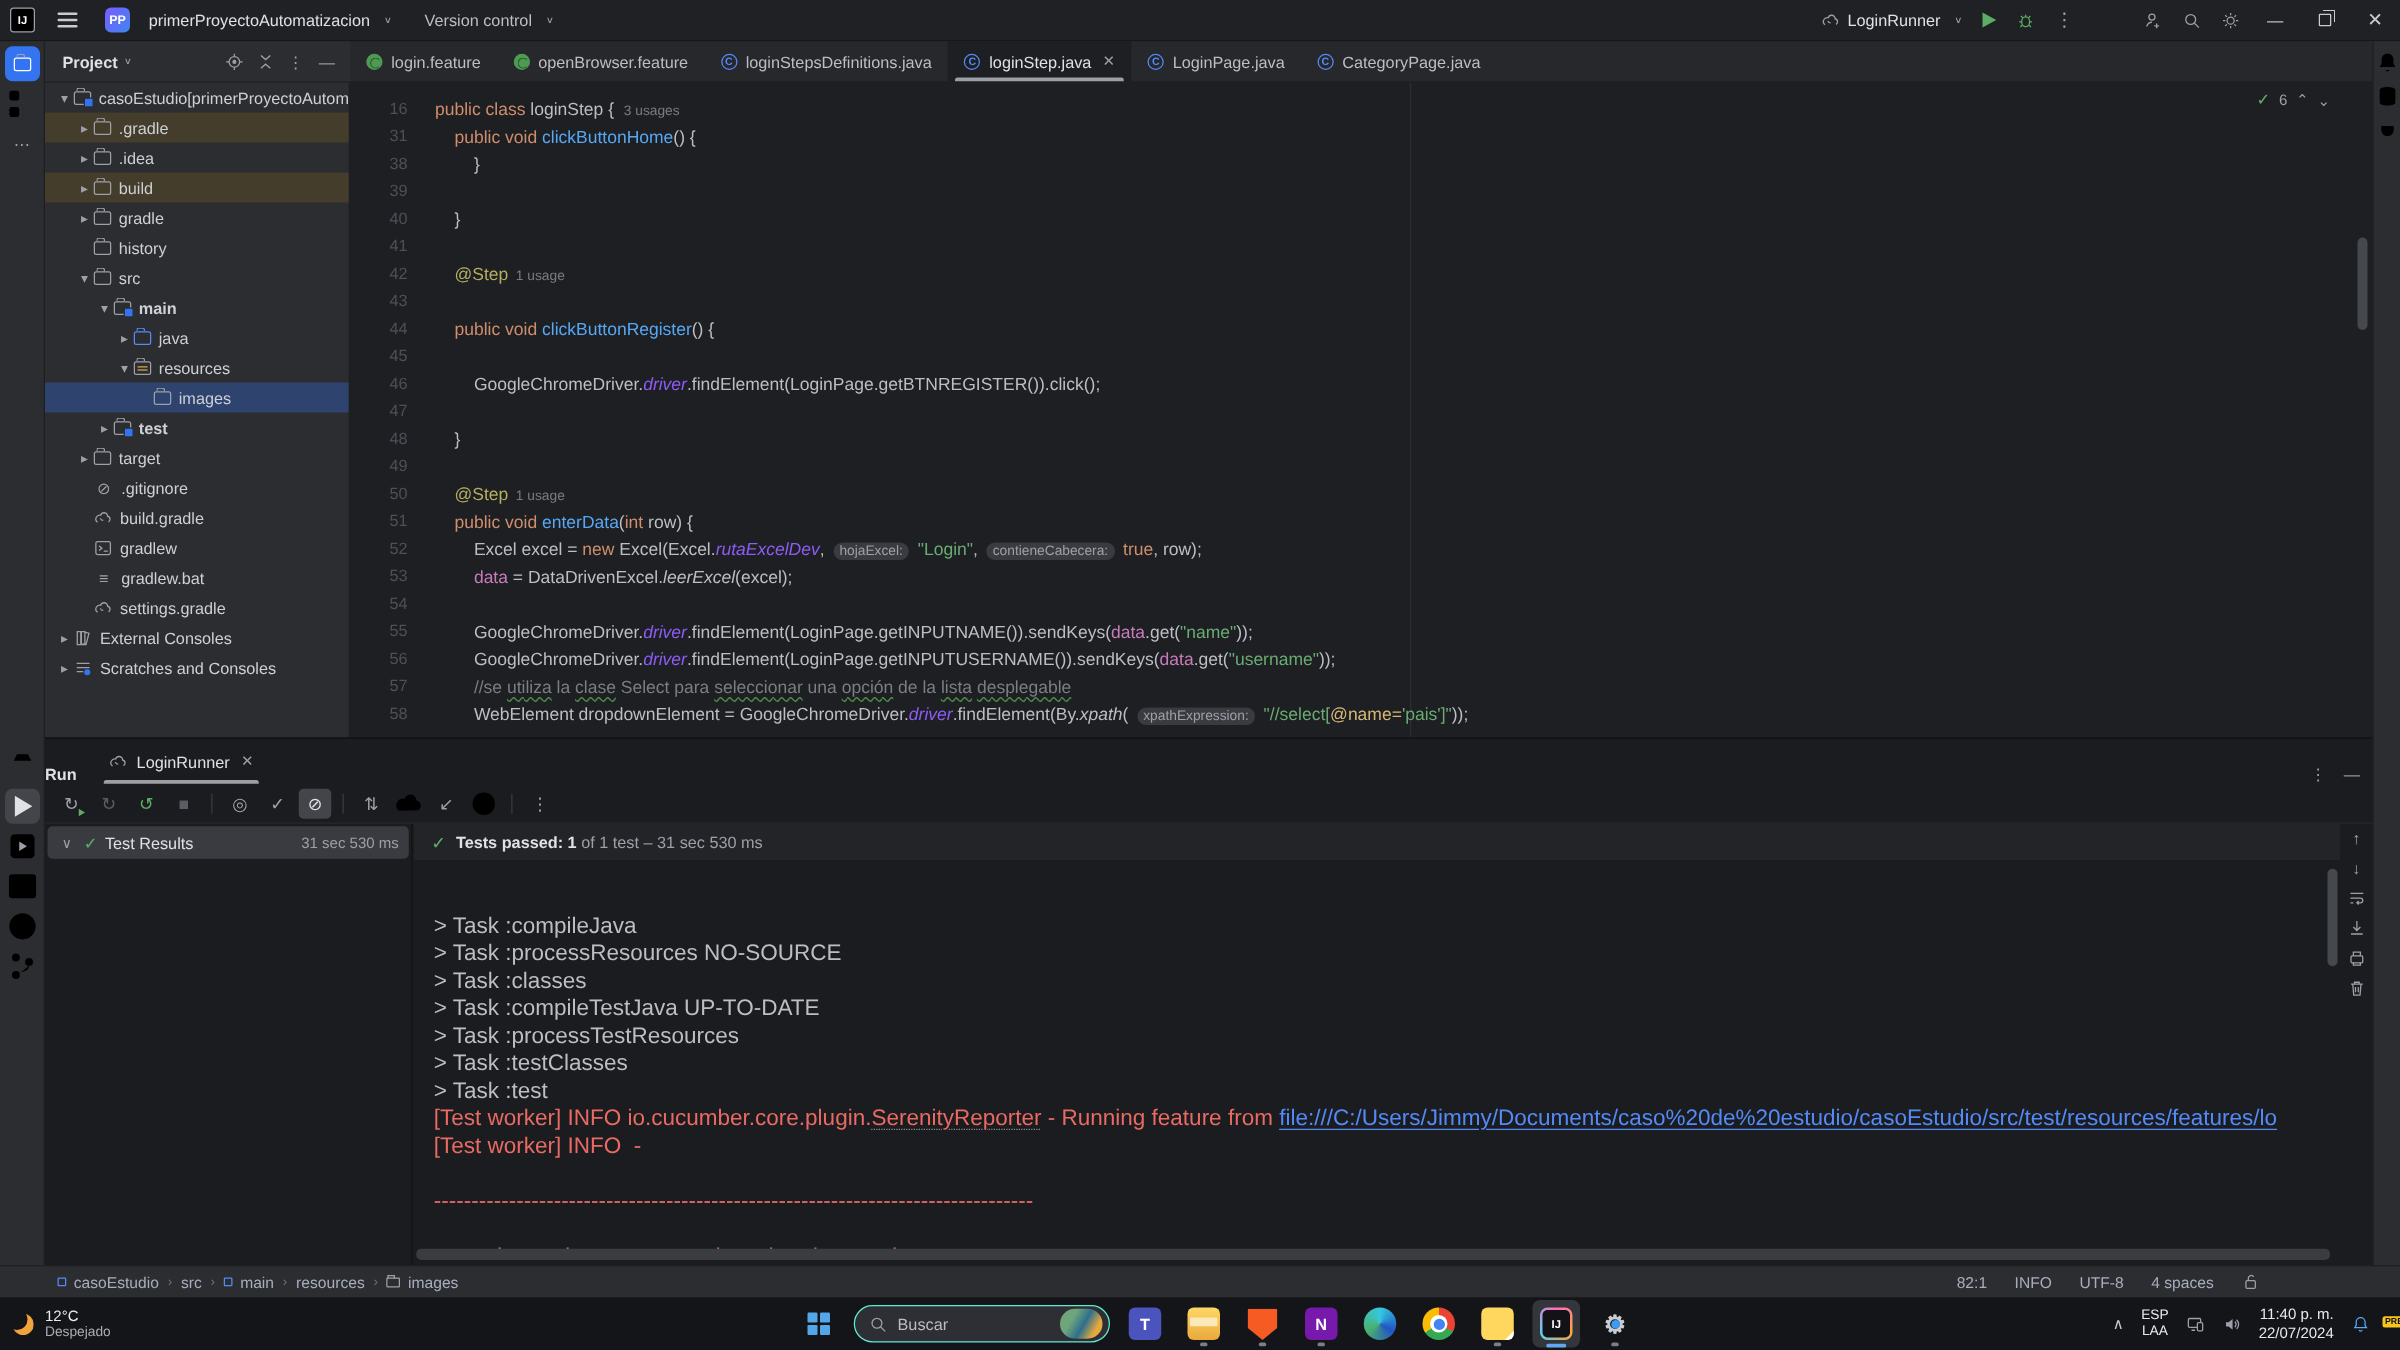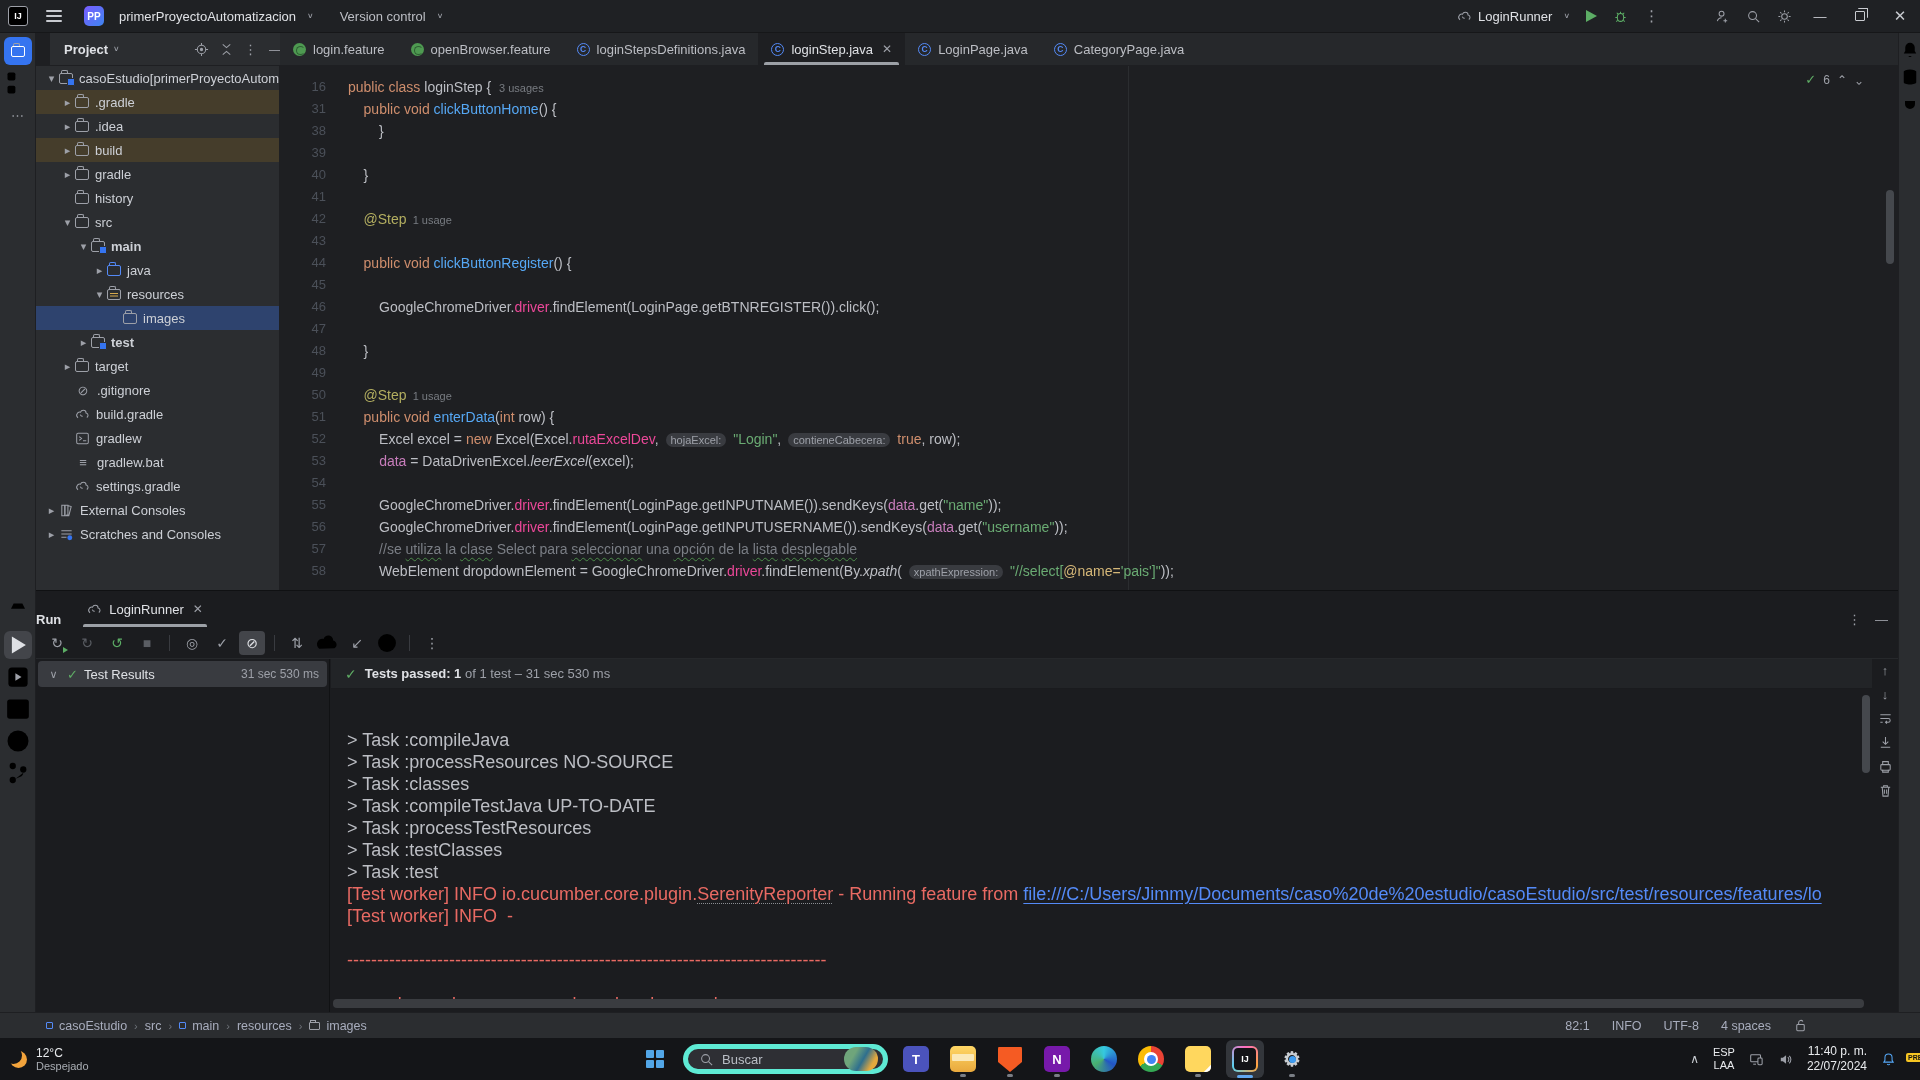--- a/index.html
+++ b/index.html
@@ -20,21 +20,21 @@
   .pp{width:20px;height:20px;border-radius:5px;background:linear-gradient(135deg,#7A5CFF,#3E86F0);color:#fff;font-size:10px;font-weight:bold;display:flex;align-items:center;justify-content:center;margin:0 7px 0 22px}
   .tbtext{color:#DFE1E5}
   .chev{font-size:9px;color:#9DA0A8;margin-left:5px;transform:scaleY(.8)}
   .tb-group{display:flex;align-items:center;gap:6px;padding:0 8px;height:26px;border-radius:5px;cursor:default}
   .tri-play{width:0;height:0;border-left:11px solid #5CAD65;border-top:6.5px solid transparent;border-bottom:6.5px solid transparent}
   .winbtn{width:40px;height:33px;display:flex;align-items:center;justify-content:center;color:#C8CBD0}
   .restore{width:10px;height:10px;border:1.2px solid #C8CBD0;border-radius:1px;position:relative}
   .restore::before{content:'';position:absolute;left:2px;top:-4px;width:9px;height:9px;border:1.2px solid #C8CBD0;border-left:none;border-bottom:none;border-radius:1px}
 
   
-  #panelheader{left:50px;top:33px;width:244px;height:33px;background:#2B2D30;display:flex;align-items:center;border-bottom:1px solid #1E1F22}
+  #panelheader{left:36px;top:33px;width:244px;height:33px;background:#2B2D30;display:flex;align-items:center;border-bottom:1px solid #1E1F22}
   #tabstrip{left:280px;top:33px;width:1640px;height:33px;background:#26282B;display:flex;align-items:stretch;border-bottom:1px solid #1E1F22}
   .tab{display:flex;align-items:center;gap:7px;padding:0 13px;color:#BCBEC4;position:relative;cursor:default}
   .tab.active{background:#1E1F22;color:#DFE1E5}
   .tab.active::after{content:'';position:absolute;left:6px;right:6px;bottom:0;height:3px;background:#9CA0A6;border-radius:2px 2px 0 0}
   .ficon{width:13px;height:13px;border-radius:50%;background:#4E9A51;position:relative}
   .ficon::after{content:'';position:absolute;left:3px;top:3px;width:7px;height:7px;border-radius:50%;border:1.4px solid #2E5F33;border-right-color:transparent}
   .cicon{width:13px;height:13px;border-radius:50%;border:1.4px solid #548AF7;color:#548AF7;font-size:8.5px;font-weight:bold;display:flex;align-items:center;justify-content:center}
   .tclose{color:#9DA0A8;font-size:12px;margin-left:2px}
 
   
@@ -65,21 +65,21 @@
   
   #editor{left:280px;top:66px;width:1618px;height:524px;background:#1E1F22;overflow:hidden}
   #code{position:absolute;left:0;top:10px;font-family:"DejaVu Sans Mono",monospace;font-size:14px;line-height:22px;white-space:pre}
   .cl{display:flex;height:22px}
   .ln{width:46px;text-align:right;color:#4B5059;flex:none;font-size:13px}
   .ct{padding-left:22px}
   .tok-k{color:#CF8E6D}
   .tok-m{color:#56A8F5}
   .tok-a{color:#B3AE60}
   .tok-f{color:#C77DBB}
-  .tok-fi{color:#ec4899;}
+  .tok-fi{color:#8b5cf6;font-style:italic}
   .tok-st{font-style:italic}
   .tok-s{color:#6AAB73}
   .tok-y{color:#D5B778}
   .tok-c{color:#7A7E85}
   .tok-ct{color:#7A7E85;text-decoration:underline wavy #4C8C4A 1px;text-underline-offset:3px}
   .tok-u{color:#787C82;font-size:11px;font-family:"Liberation Sans",sans-serif}
   .tok-h{background:#393B40;color:#9DA0A8;font-size:11px;border-radius:7px;padding:1px 5px;margin:12px 3px;font-family:"Liberation Sans",sans-serif}
   #marginline{left:848px;top:0;width:1px;height:524px;background:#2B2D30}
   #inspections{right:34px;top:6px;display:flex;align-items:center;gap:7px;font-size:12px;color:#9DA0A8}
   #inspections .ok{color:#5FAD65;font-size:13px}
@@ -128,21 +128,21 @@
   .moon{width:17px;height:17px;border-radius:50%;box-shadow:inset -5px -4px 0 0 #F2A33C}
   #weather .wt{font-size:12px;color:#E8EAED;line-height:14px}
   #weather .wc{font-size:11px;color:#A9ADB3;line-height:13px}
   #tb-center{position:absolute;left:636px;display:flex;align-items:center;gap:9px;height:42px}
   .tb-btn{width:38px;height:38px;border-radius:6px;display:flex;align-items:center;justify-content:center;position:relative}
   .tb-btn.active{background:#33363B}
   .tb-btn.active::after{content:'';position:absolute;bottom:0;left:11px;width:16px;height:3px;background:#61A8F0;border-radius:2px}
   .tb-btn.running::after{content:'';position:absolute;bottom:1px;left:16px;width:6px;height:3px;background:#7A7E85;border-radius:2px}
   .startgrid{display:grid;grid-template-columns:8px 8px;grid-template-rows:8px 8px;gap:1.5px}
   .startgrid i{background:#53A7E8;border-radius:1px}
-  #searchpill{width:205px;height:30px;border-radius:16px;background:#2E2F34;border:5px solid #5eead4;display:flex;align-items:center;padding:0 5px 0 11px;gap:8px}
+  #searchpill{width:205px;height:30px;border-radius:16px;background:#2E2F34;border:1px solid #5eead4;display:flex;align-items:center;padding:0 5px 0 11px;gap:8px}
   #searchpill .ph{color:#B9BDC4;font-size:13px}
   #searchpill .art{margin-left:auto;width:34px;height:24px;border-radius:12px;background:linear-gradient(120deg,#6FA57B 30%,#2E6F8E 55%,#E5A93D 80%)}
   .appic{width:26px;height:26px;border-radius:5px;display:flex;align-items:center;justify-content:center;color:#fff;font-weight:bold;font-size:13px}
   .ap-teams{background:#4B53BC}
   .ap-explorer{background:linear-gradient(#FFD766,#E9A93D);position:relative}
   .ap-explorer::before{content:'';position:absolute;left:2px;top:8px;right:2px;height:7px;background:#FBE9B8;border-radius:1px}
   .ap-brave{background:#F55B23;clip-path:polygon(0 4%,100% 4%,100% 62%,50% 100%,0 62%);width:24px;height:26px;border-radius:3px}
   .ap-onenote{background:#7719AA}
   .ap-edge{border-radius:50%;background:conic-gradient(#35C9E0,#2254C5,#49B06F,#35C9E0)}
   .ap-chrome{border-radius:50%;background:conic-gradient(#EA4335 0 33%,#34A853 0 66%,#FBBC05 0 100%);position:relative}

